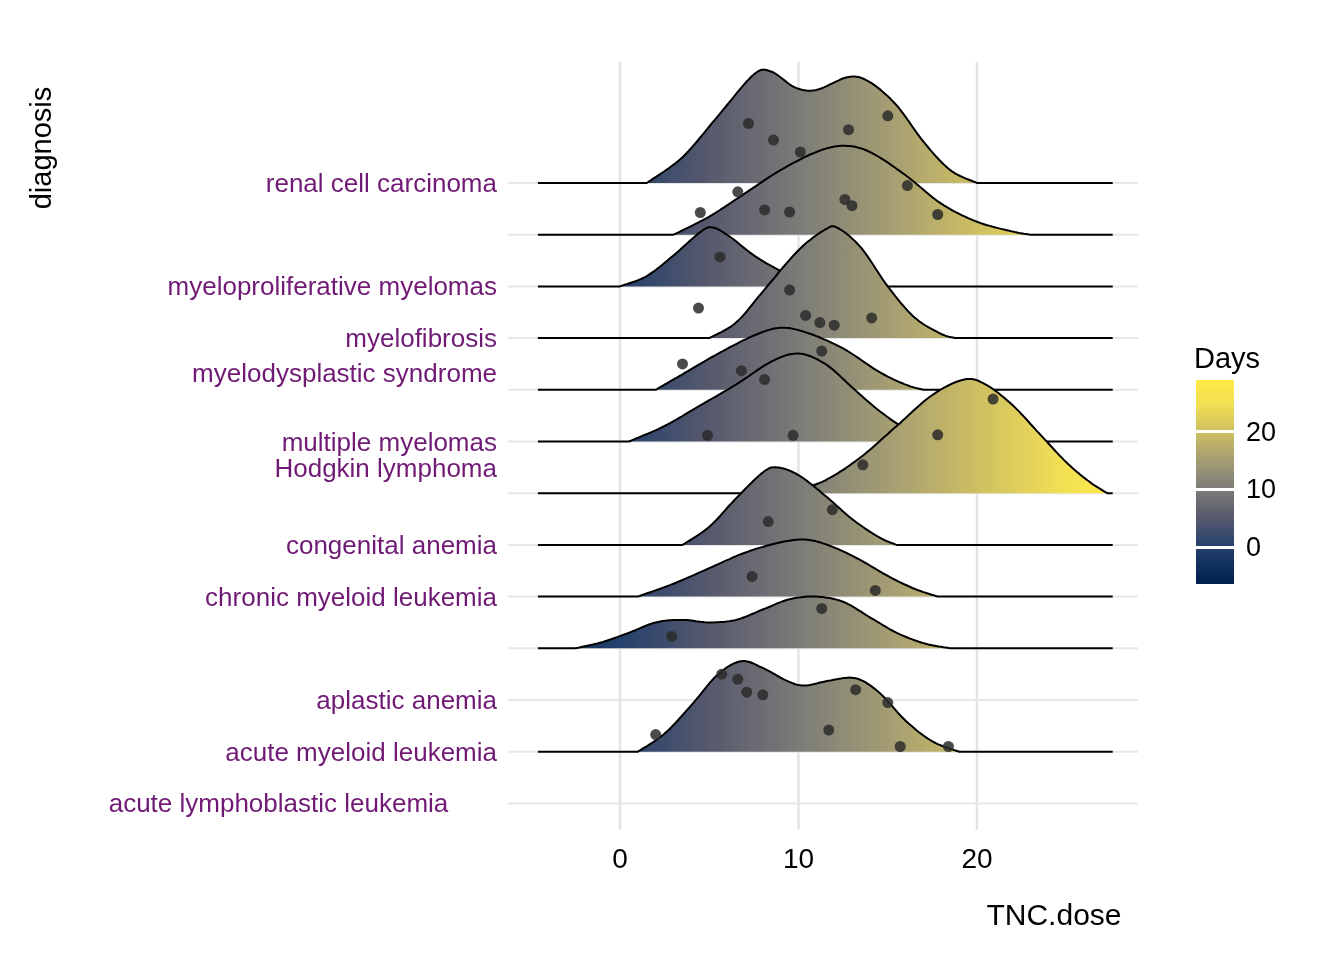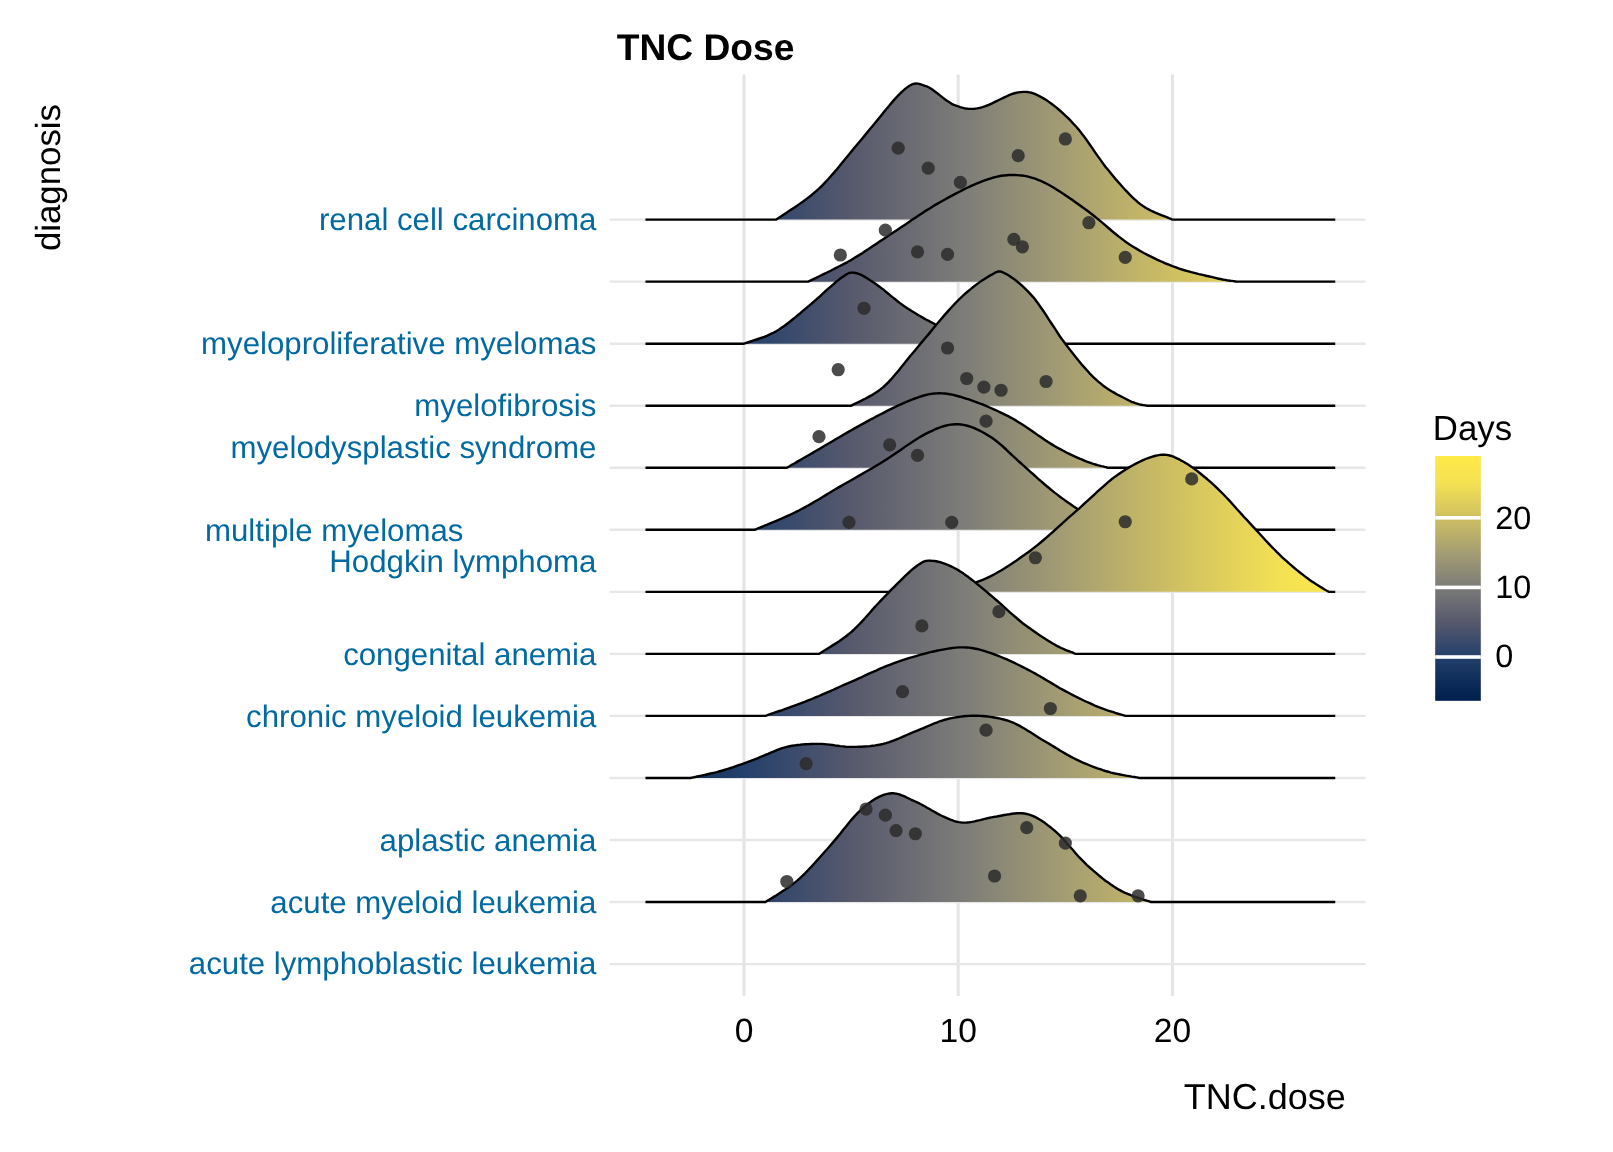--- a/index.html
+++ b/index.html
@@ -1,20 +1,20 @@
 <!DOCTYPE html>
 <html><head>
 <meta charset="utf-8">
 <style>
   html,body{margin:0;padding:0;background:#fff;}
   #figure{position:relative;width:1344px;height:960px;background:#fff;
           font-family:"Liberation Sans",sans-serif;overflow:hidden;color:#000;}
   #plot-svg{position:absolute;left:0;top:0;}
   .cat-label{position:absolute;left:60px;width:437px;text-align:right;
-             font-size:26px;line-height:36px;height:36px;white-space:nowrap;color:#0369a1;}
+             font-size:26px;line-height:36px;height:36px;white-space:nowrap;color:#701a75;}
   .x-tick{position:absolute;width:80px;text-align:center;font-size:28px;top:843px;color:#000;}
   #chart-title{position:absolute;left:408px;top:22px;width:360px;text-align:center;
                font-size:31px;font-weight:bold;}
   #y-axis-title{position:absolute;left:-66px;top:129px;width:220px;height:38px;
                 text-align:center;font-size:29px;transform:rotate(-90deg);}
   #x-axis-title{position:absolute;left:904px;top:898px;width:300px;text-align:center;font-size:30px;}
   #legend-title{position:absolute;left:1194px;top:342px;font-size:29px;}
   #legend-bar{position:absolute;left:1196px;top:380px;width:38px;height:204px;}
   .legend-tick-line{position:absolute;left:1196px;width:38px;height:3px;background:#fff;}
   .legend-tick-label{position:absolute;left:1246px;font-size:27px;height:30px;line-height:30px;}
@@ -108,36 +108,35 @@
         <circle cx="737.8" cy="679.3" r="5.5" fill="#2B2B2B" fill-opacity="0.85"></circle>
         <circle cx="746.7" cy="692.2" r="5.5" fill="#2B2B2B" fill-opacity="0.85"></circle>
         <circle cx="762.8" cy="694.8" r="5.5" fill="#2B2B2B" fill-opacity="0.85"></circle>
         <circle cx="828.8" cy="730.0" r="5.5" fill="#2B2B2B" fill-opacity="0.85"></circle>
         <circle cx="855.6" cy="689.7" r="5.5" fill="#2B2B2B" fill-opacity="0.85"></circle>
         <circle cx="887.8" cy="702.6" r="5.5" fill="#2B2B2B" fill-opacity="0.85"></circle>
         <circle cx="900.2" cy="746.5" r="5.5" fill="#2B2B2B" fill-opacity="0.85"></circle>
         <circle cx="948.4" cy="746.5" r="5.5" fill="#2B2B2B" fill-opacity="0.85"></circle>
       </g>
     </svg>
-  <div id="chart-title">TNC Dose</div>
   <div id="y-axis-title">diagnosis</div>
   <div id="x-axis-title">TNC.dose</div>
   <div id="legend-title">Days</div>
   <div id="legend-bar" style="background: linear-gradient(rgb(255, 234, 70) 0%, rgb(243, 225, 83) 11.3%, rgb(206, 191, 98) 25.4%, rgb(164, 157, 115) 39.5%, rgb(123, 123, 120) 53.7%, rgb(87, 89, 109) 67.8%, rgb(36, 64, 108) 81.9%, rgb(0, 32, 77) 98.9%);"></div>
 <div class="cat-label" style="top: 165px;">renal cell carcinoma</div>
     <div class="cat-label" style="top: 268.4px;">myeloproliferative myelomas</div>
     <div class="cat-label" style="top: 320.1px;">myelofibrosis</div>
     <div class="cat-label" style="top: 355px;">myelodysplastic syndrome</div>
-    <div class="cat-label" style="top: 423.5px; text-align: center;">multiple myelomas</div>
+    <div class="cat-label" style="top: 423.5px;">multiple myelomas</div>
     <div class="cat-label" style="top: 450px;">Hodgkin lymphoma</div>
     <div class="cat-label" style="top: 526.9px;">congenital anemia</div>
     <div class="cat-label" style="top: 578.6px;">chronic myeloid leukemia</div>
     <div class="cat-label" style="top: 682px;">aplastic anemia</div>
     <div class="cat-label" style="top: 733.7px;">acute myeloid leukemia</div>
-    <div class="cat-label" style="top: 785.4px;">acute lymphoblastic leukemia</div>
+    <div class="cat-label" style="top: 785.4px; text-align: center;">acute lymphoblastic leukemia</div>
     <div class="x-tick" style="left: 580px;">0</div>
     <div class="x-tick" style="left: 758.5px;">10</div>
     <div class="x-tick" style="left: 937px;">20</div>
     <div class="legend-tick-line" style="top: 430.364px;"></div>
     <div class="legend-tick-label" style="top: 416.864px;">20</div>
     <div class="legend-tick-line" style="top: 487.992px;"></div>
     <div class="legend-tick-label" style="top: 474.492px;">10</div>
     <div class="legend-tick-line" style="top: 545.619px;"></div>
     <div class="legend-tick-label" style="top: 532.119px;">0</div>
   </div>

